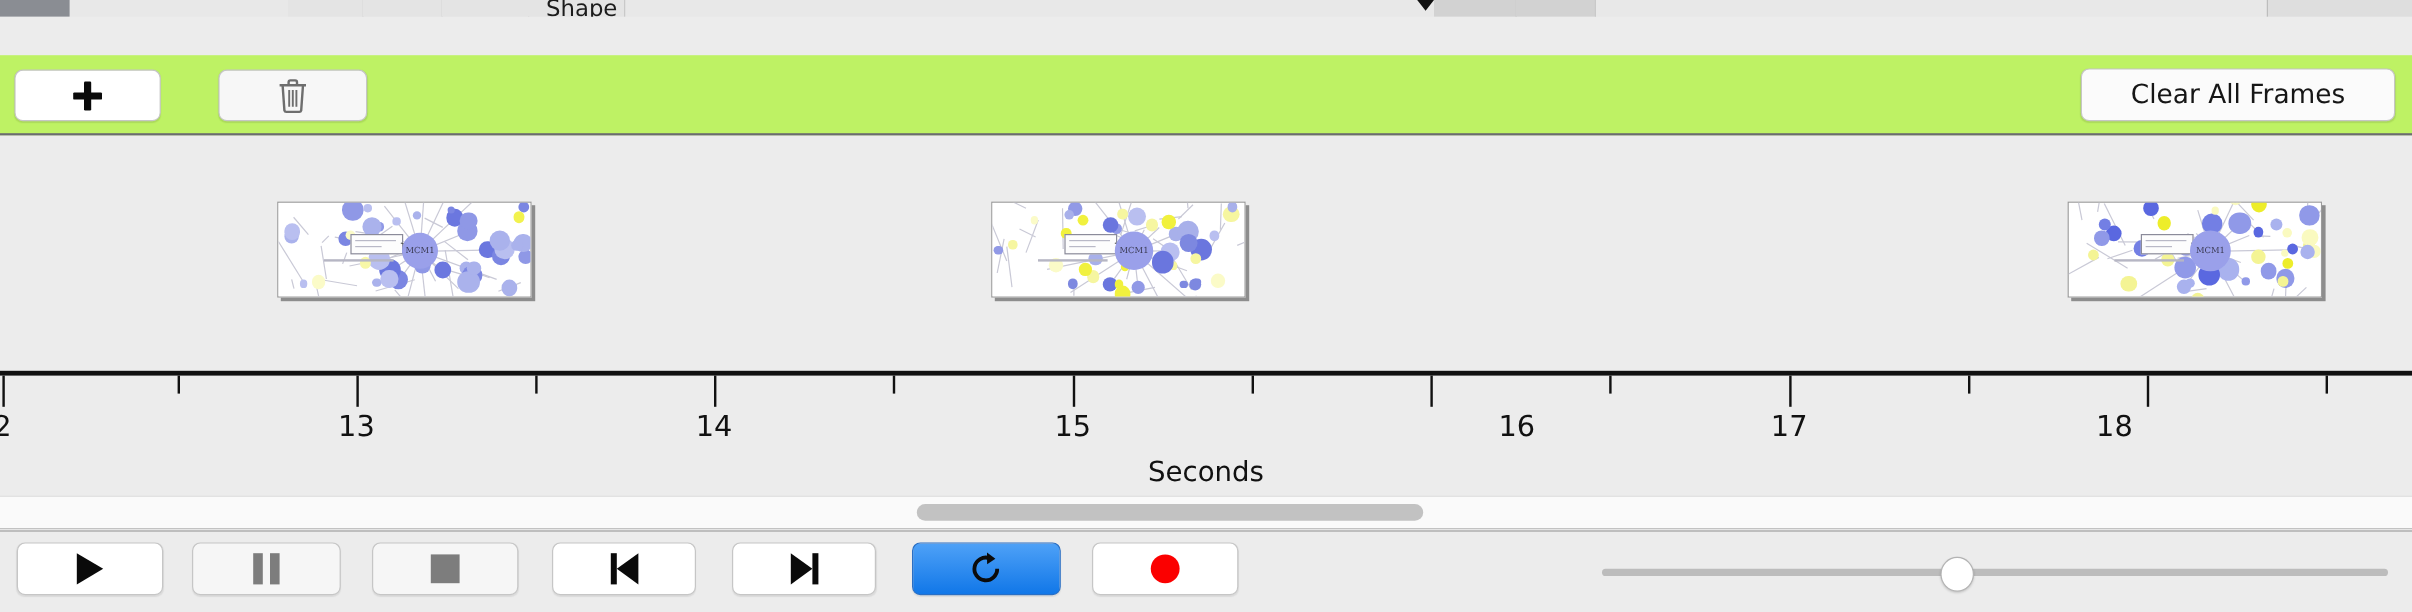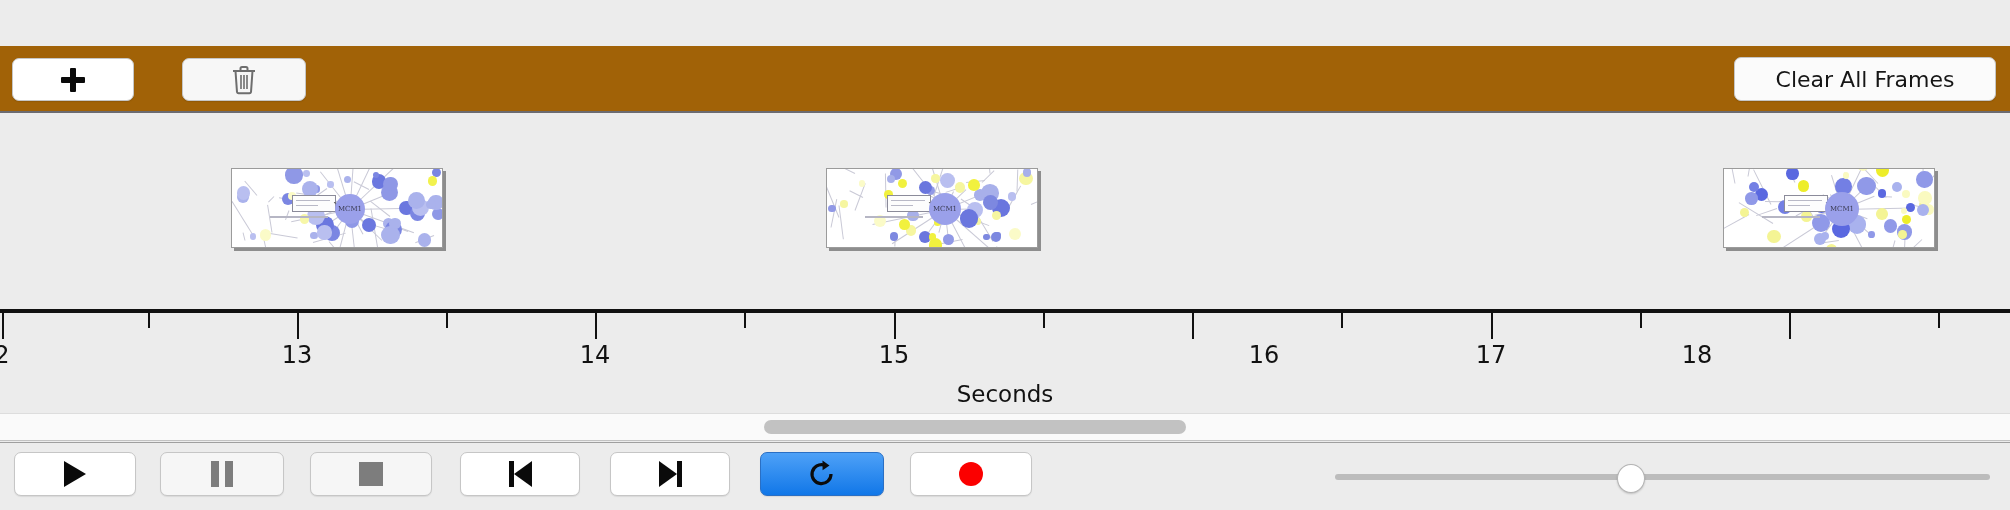--- a/index.html
+++ b/index.html
@@ -91,21 +91,21 @@
     font-size: 20px;
     color: #4a4a4a;
     font-family: "DejaVu Sans", "Liberation Sans", sans-serif;
   }
 
   
   .toolbar {
     position: absolute;
     top: 46px; left: 0;
     width: 2010px; height: 67px;
-    background: #a16207;
+    background: #bef264;
     border-bottom: 2px solid #6b6b70;
     box-sizing: border-box;
   }
   .tbtn {
     position: absolute;
     border-radius: 7px;
     border: 1px solid #c6c6c6;
     box-shadow: 0 1px 1px rgba(0,0,0,0.10);
     display: flex;
     align-items: center;
@@ -339,20 +339,32 @@
     position: absolute;
     top: 0; left: 0; width: 2010px; height: 1px;
     background: #9f9f9f;
   }
 </style>
 </head>
 <body>
 
 <div id="app">
 
+  <div class="bg-strip">
+    <div class="bg-dark"></div>
+    <div class="bg-chunk" style="left:240px;width:62px;"></div>
+    <div class="bg-chunk" style="left:302px;width:66px;"></div>
+    <div class="bg-chunk" style="left:368px;width:72px;"></div>
+    <div class="bg-chunk" style="left:440px;width:80px;"></div>
+    <div class="bg-caret"></div>
+    <div class="bg-chunk" style="left:1195px;width:68px;background:#d2d2d2;"></div>
+    <div class="bg-chunk" style="left:1263px;width:66px;background:#d2d2d2;"></div>
+    <div class="bg-right-tab"></div>
+    <div class="bg-shape-text">Shape</div>
+  </div>
 
 
   <div class="toolbar">
     <div class="tbtn tbtn-add">
       <span class="plus-glyph"></span>
     </div>
     <div class="tbtn tbtn-del">
       <svg width="26" height="30" viewBox="0 0 26 30">
         <path d="M2 6 H24" stroke="#6e6e6e" stroke-width="2" fill="none"></path>
         <path d="M9.5 6 V3.5 A1.5 1.5 0 0 1 11 2 H15 A1.5 1.5 0 0 1 16.5 3.5 V6" stroke="#6e6e6e" stroke-width="2" fill="none"></path>
@@ -646,21 +658,21 @@
         <div class="tick-label" style="left: 297px;">13</div>
         <div class="tick major" style="left: 595px;"></div>
         <div class="tick-label" style="left: 595px;">14</div>
         <div class="tick major" style="left: 894px;"></div>
         <div class="tick-label" style="left: 894px;">15</div>
         <div class="tick major" style="left: 1192px;"></div>
         <div class="tick-label" style="left: 1264px;">16</div>
         <div class="tick major" style="left: 1491px;"></div>
         <div class="tick-label" style="left: 1491px;">17</div>
         <div class="tick major" style="left: 1789px;"></div>
-        <div class="tick-label" style="left: 1697px; text-align: right;">18</div>
+        <div class="tick-label" style="left: 1762px; text-align: right;">18</div>
         <div class="tick minor" style="left: 148px;"></div>
         <div class="tick minor" style="left: 446px;"></div>
         <div class="tick minor" style="left: 744px;"></div>
         <div class="tick minor" style="left: 1043px;"></div>
         <div class="tick minor" style="left: 1341px;"></div>
         <div class="tick minor" style="left: 1640px;"></div>
         <div class="tick minor" style="left: 1938px;"></div>
       </div>
     <div class="axis-title">Seconds</div>
   </div>

